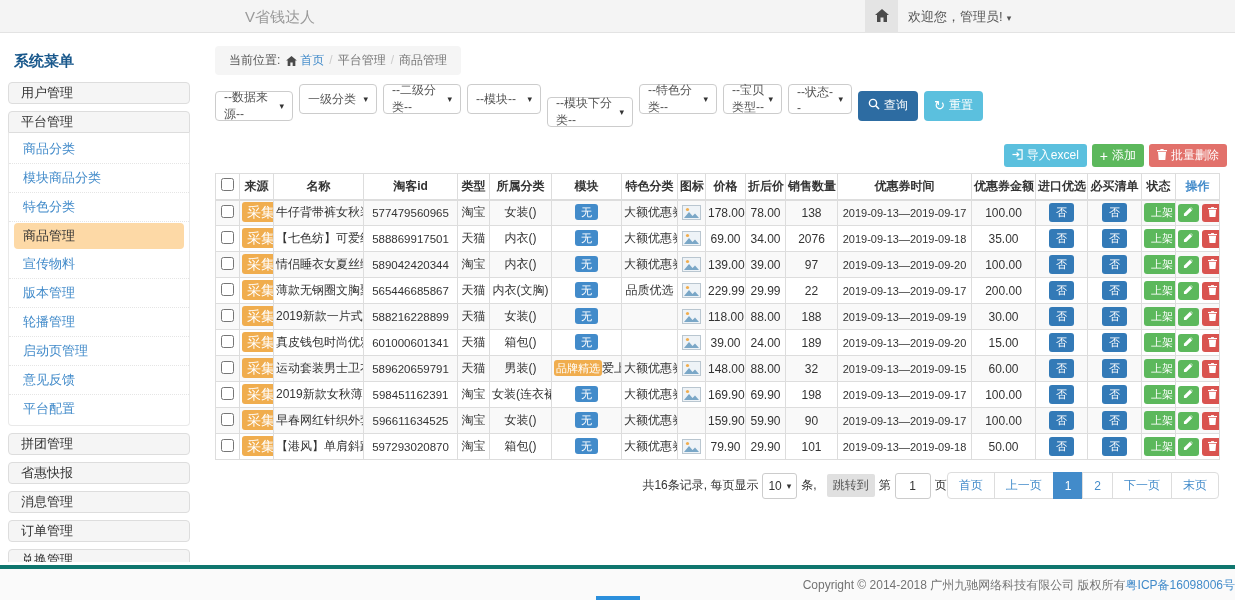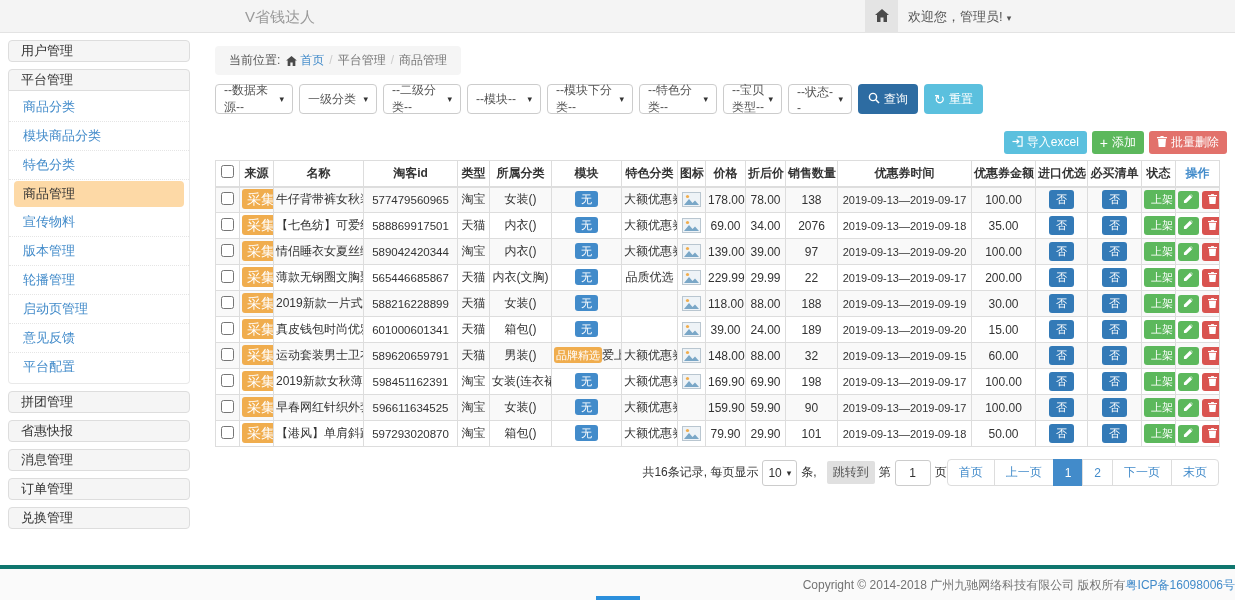--- a/index.html
+++ b/index.html
@@ -91,20 +91,21 @@
           <path d="M7 0 L14 6 H12 V13 H8.5 V8.5 H5.5 V13 H2 V6 H0 Z" fill="#4a4a4a"></path>
         </svg>
     </span>
   </span>
   <span class="welcome">
     <span>欢迎您，管理员!</span><span class="caret">▾</span>
   </span>
 </div>
 
 <div class="sidebar">
+  <div class="sidebar-title">系统菜单</div>
   <div>
       <div class="menu-header">用户管理</div>
       <div class="menu-header has-sub">平台管理</div>
       <div class="submenu">
         <a class="submenu-item">商品分类</a>
         <a class="submenu-item">模块商品分类</a>
         <a class="submenu-item">特色分类</a>
         <a class="submenu-item active">商品管理</a>
         <a class="submenu-item">宣传物料</a>
         <a class="submenu-item">版本管理</a>
@@ -140,21 +141,21 @@
           <span class="caret">▾</span>
         </div>
         <div class="fselect" style="width: 78px;">
           <span>--二级分类--</span>
           <span class="caret">▾</span>
         </div>
         <div class="fselect" style="width: 74px;">
           <span>--模块--</span>
           <span class="caret">▾</span>
         </div>
-        <div class="fselect" style="width: 86px;">
+        <div class="fselect" style="width: 86px; margin-top: 13px;">
           <span>--模块下分类--</span>
           <span class="caret">▾</span>
         </div>
         <div class="fselect" style="width: 78px;">
           <span>--特色分类--</span>
           <span class="caret">▾</span>
         </div>
         <div class="fselect" style="width: 59px;">
           <span>--宝贝类型--</span>
           <span class="caret">▾</span>

